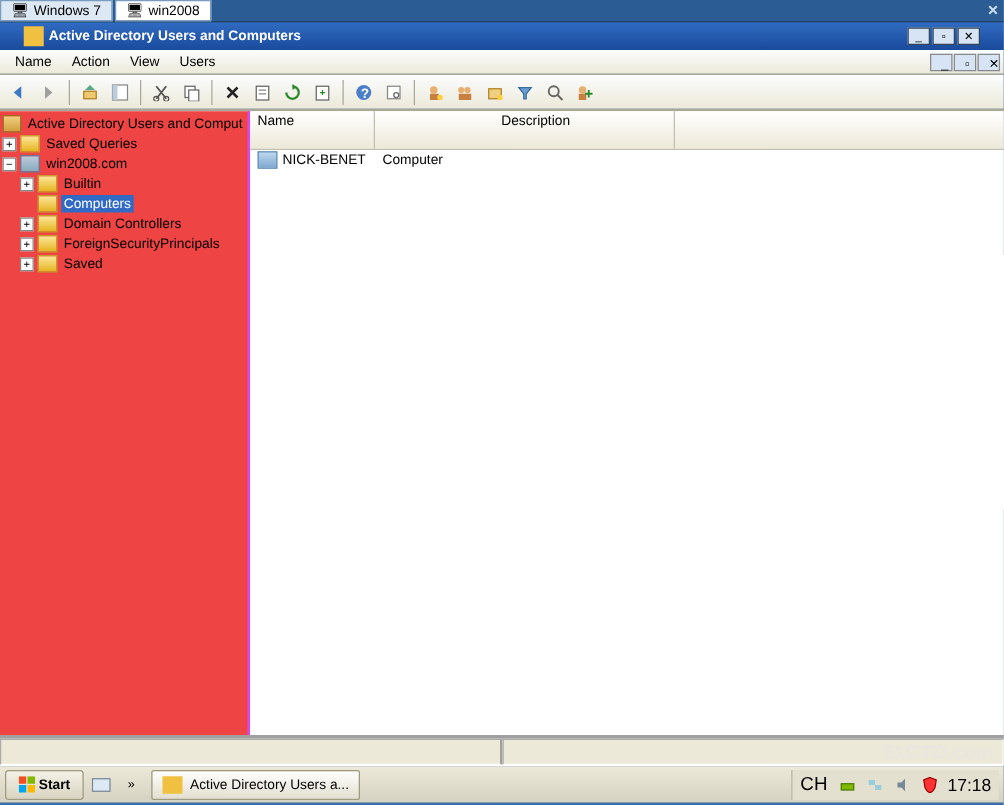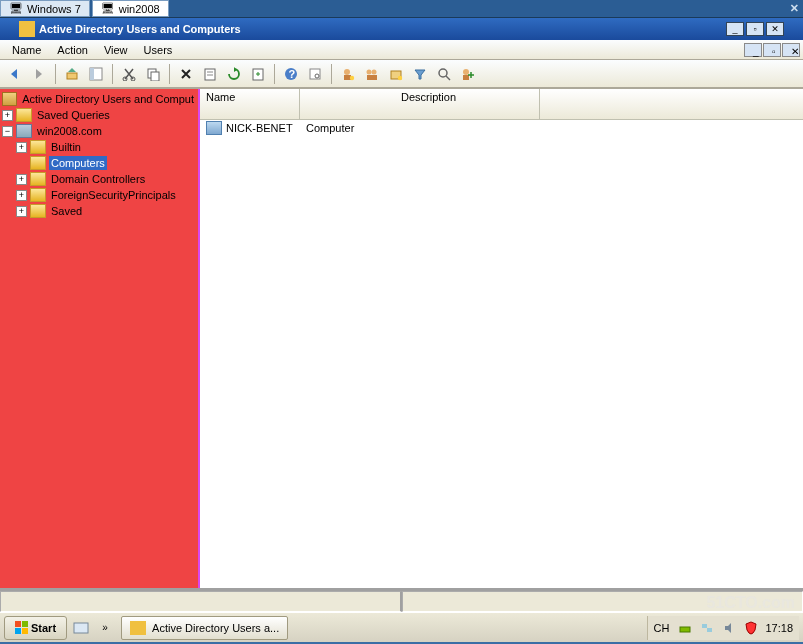--- a/index.html
+++ b/index.html
@@ -68,22 +68,22 @@
 .spacer .stub { width: 200px; border-right: 2px solid #a0a0a0; }
 
 
 .taskbar { height: 30px; background: linear-gradient(#ece9d8,#d6d2c2); display: flex; align-items: center; padding: 2px 4px; border-top: 1px solid #fff; }
 .start-btn { height: 24px; padding: 0 10px; background: linear-gradient(#f4f2e8,#d8d4c0); border: 1px solid #a09a80; border-radius: 3px; display: flex; align-items: center; font-weight: bold; cursor: pointer; gap: 2px; }
 .ql { width: 20px; height: 20px; margin-left: 4px; cursor: pointer; display: inline-flex; align-items: center; justify-content: center; }
 .task-btn { height: 24px; margin-left: 6px; padding: 0 8px; background: linear-gradient(#fff,#e2dfcf); border: 1px solid #a09a80; display: flex; align-items: center; gap: 6px; cursor: pointer; min-width: 160px; border-radius: 2px; }
 .task-btn .ico { width: 16px; height: 14px; background: #f0c040; display: inline-block; }
 .tray { margin-left: auto; display: flex; align-items: center; gap: 6px; background: #e4e0d0; border-left: 1px solid #bdb79f; padding: 2px 6px; height: 24px; }
 .tray-ico { width: 16px; height: 16px; display: inline-flex; align-items: center; justify-content: center; font-size: 10px; }
-.clock { font-size: 11px; }
-.lang { font-size: 11px; margin-right: 2px; }
+.clock { font-size: 14px; }
+.lang { font-size: 15px; margin-right: 2px; }
 
 
 .watermark { position: absolute; right: 8px; bottom: 32px; color: rgba(230,230,230,0.5); font-size: 16px; font-weight: bold; pointer-events: none; font-family: Arial; margin-top: 48px; }
 
 svg { display: block; }
 </style>
 </head>
 <body>
 
 <div class="vm-tabs">

